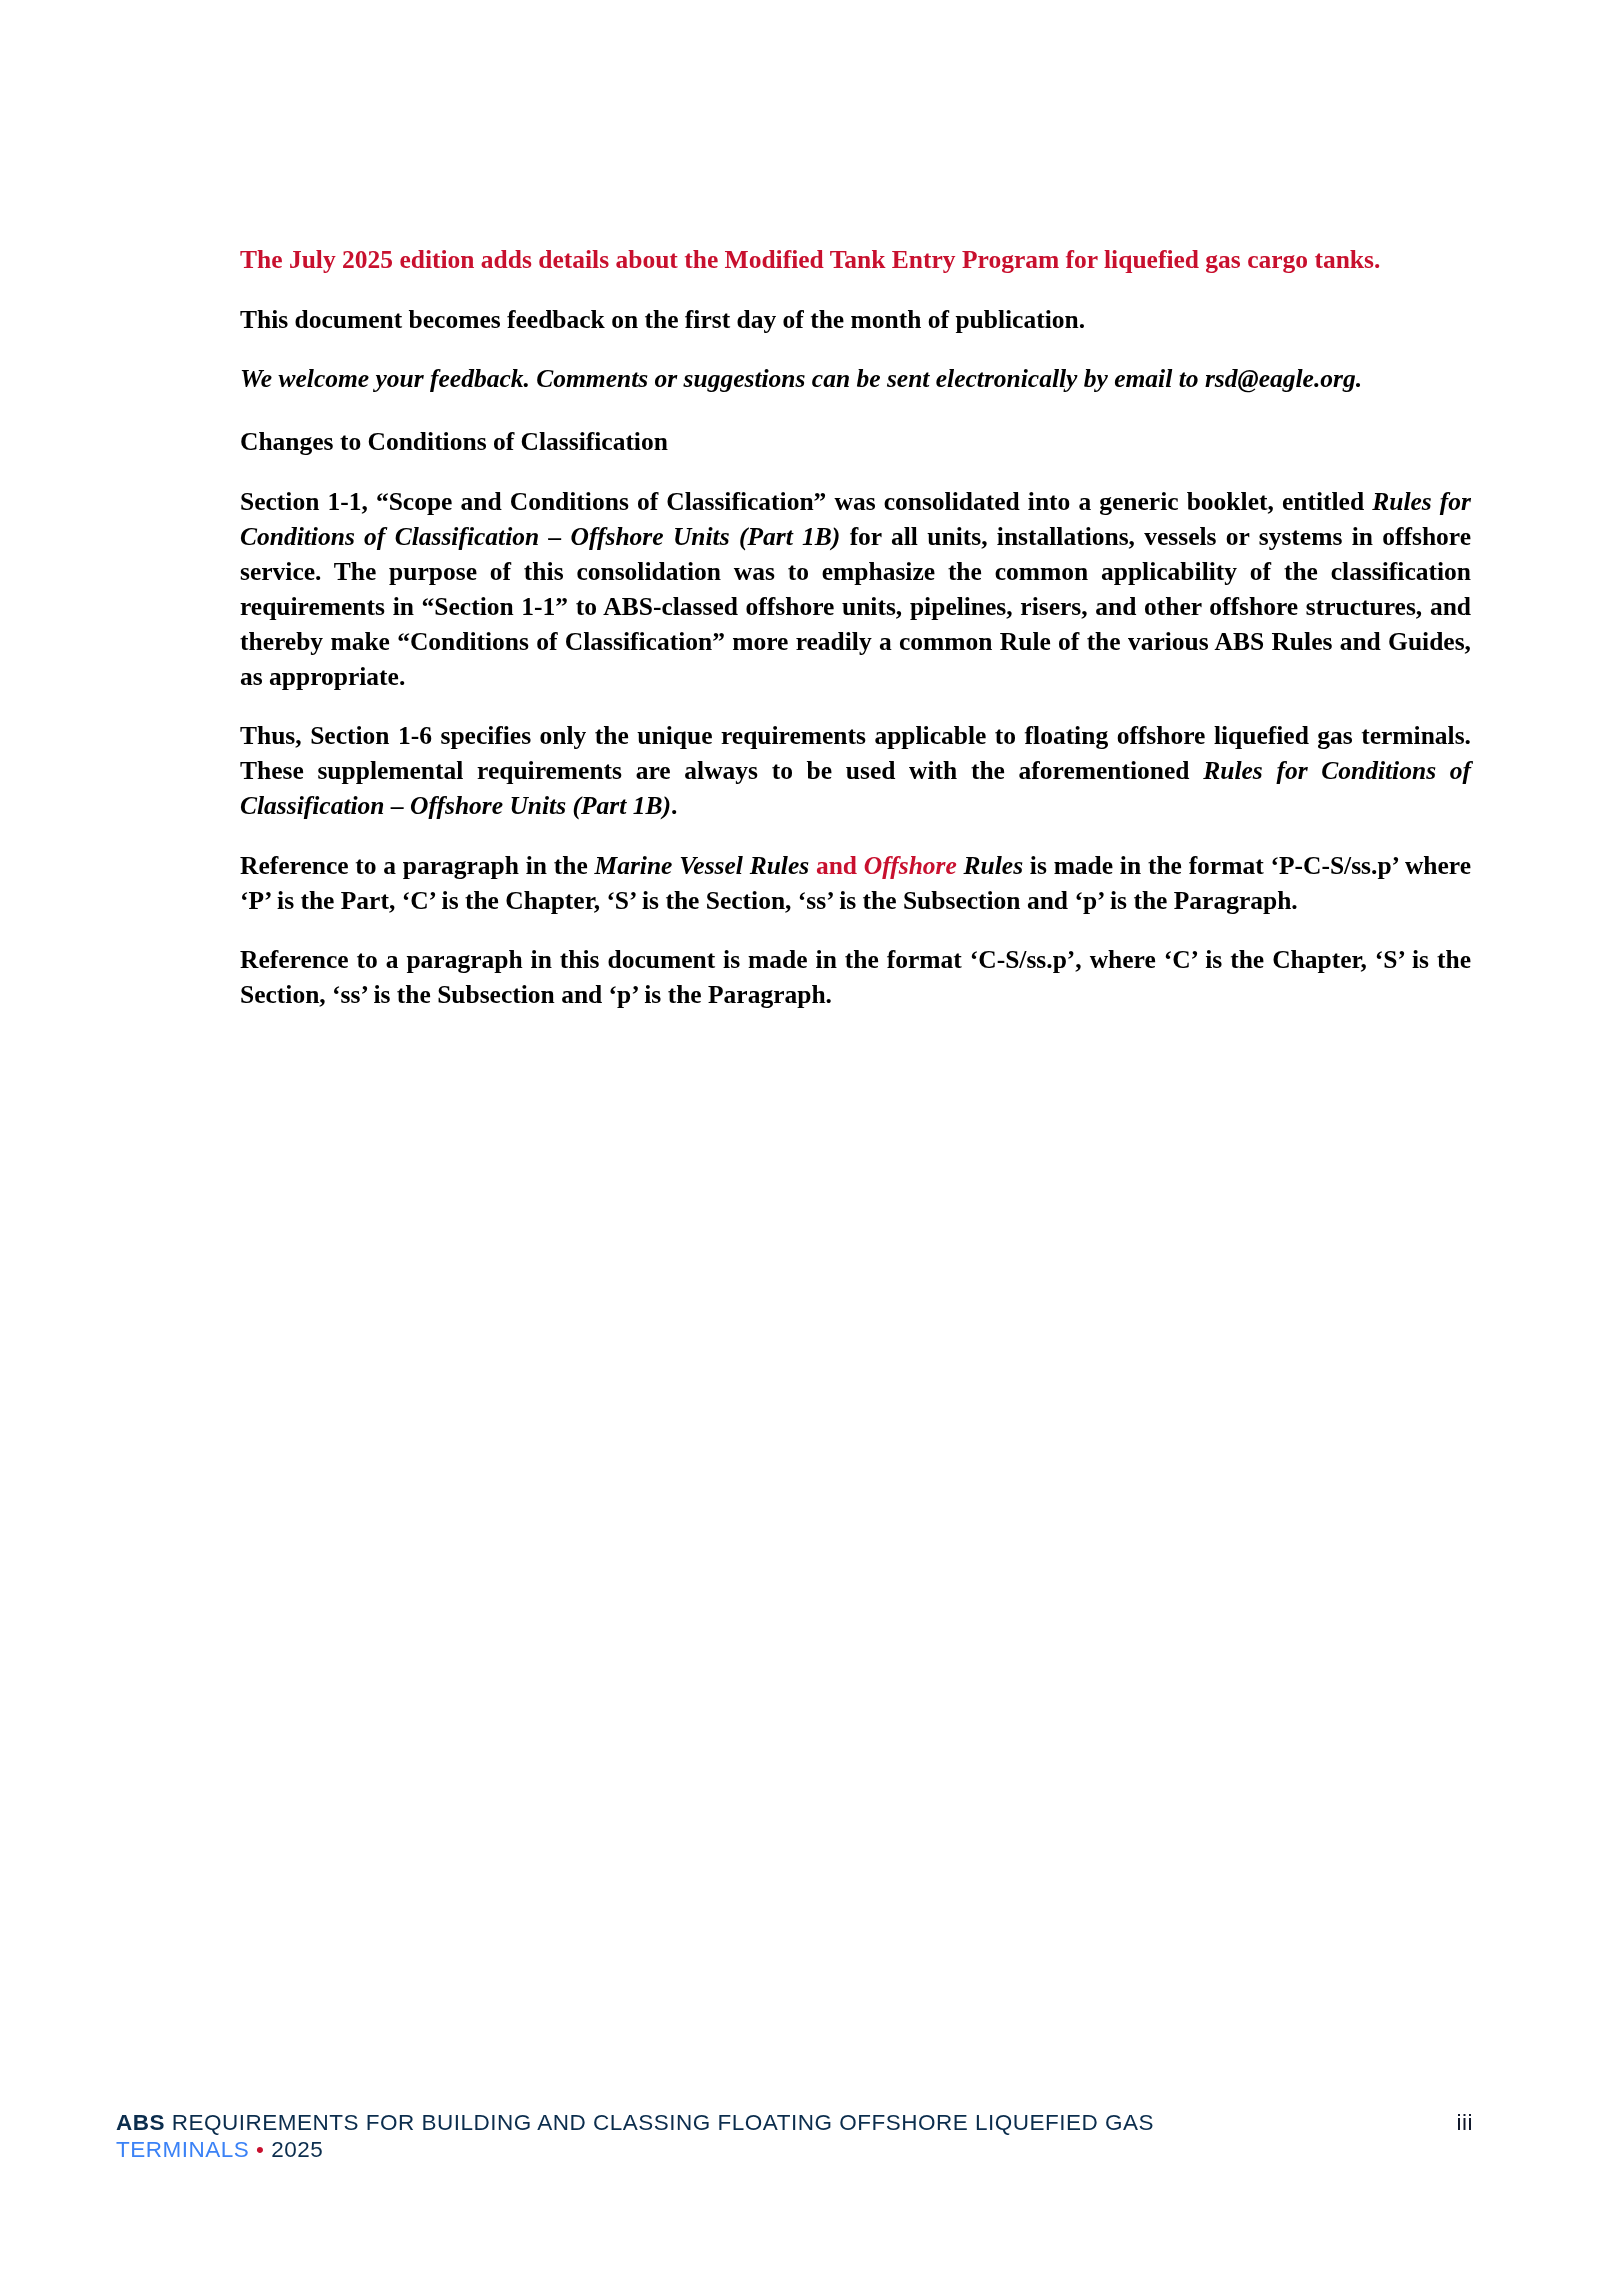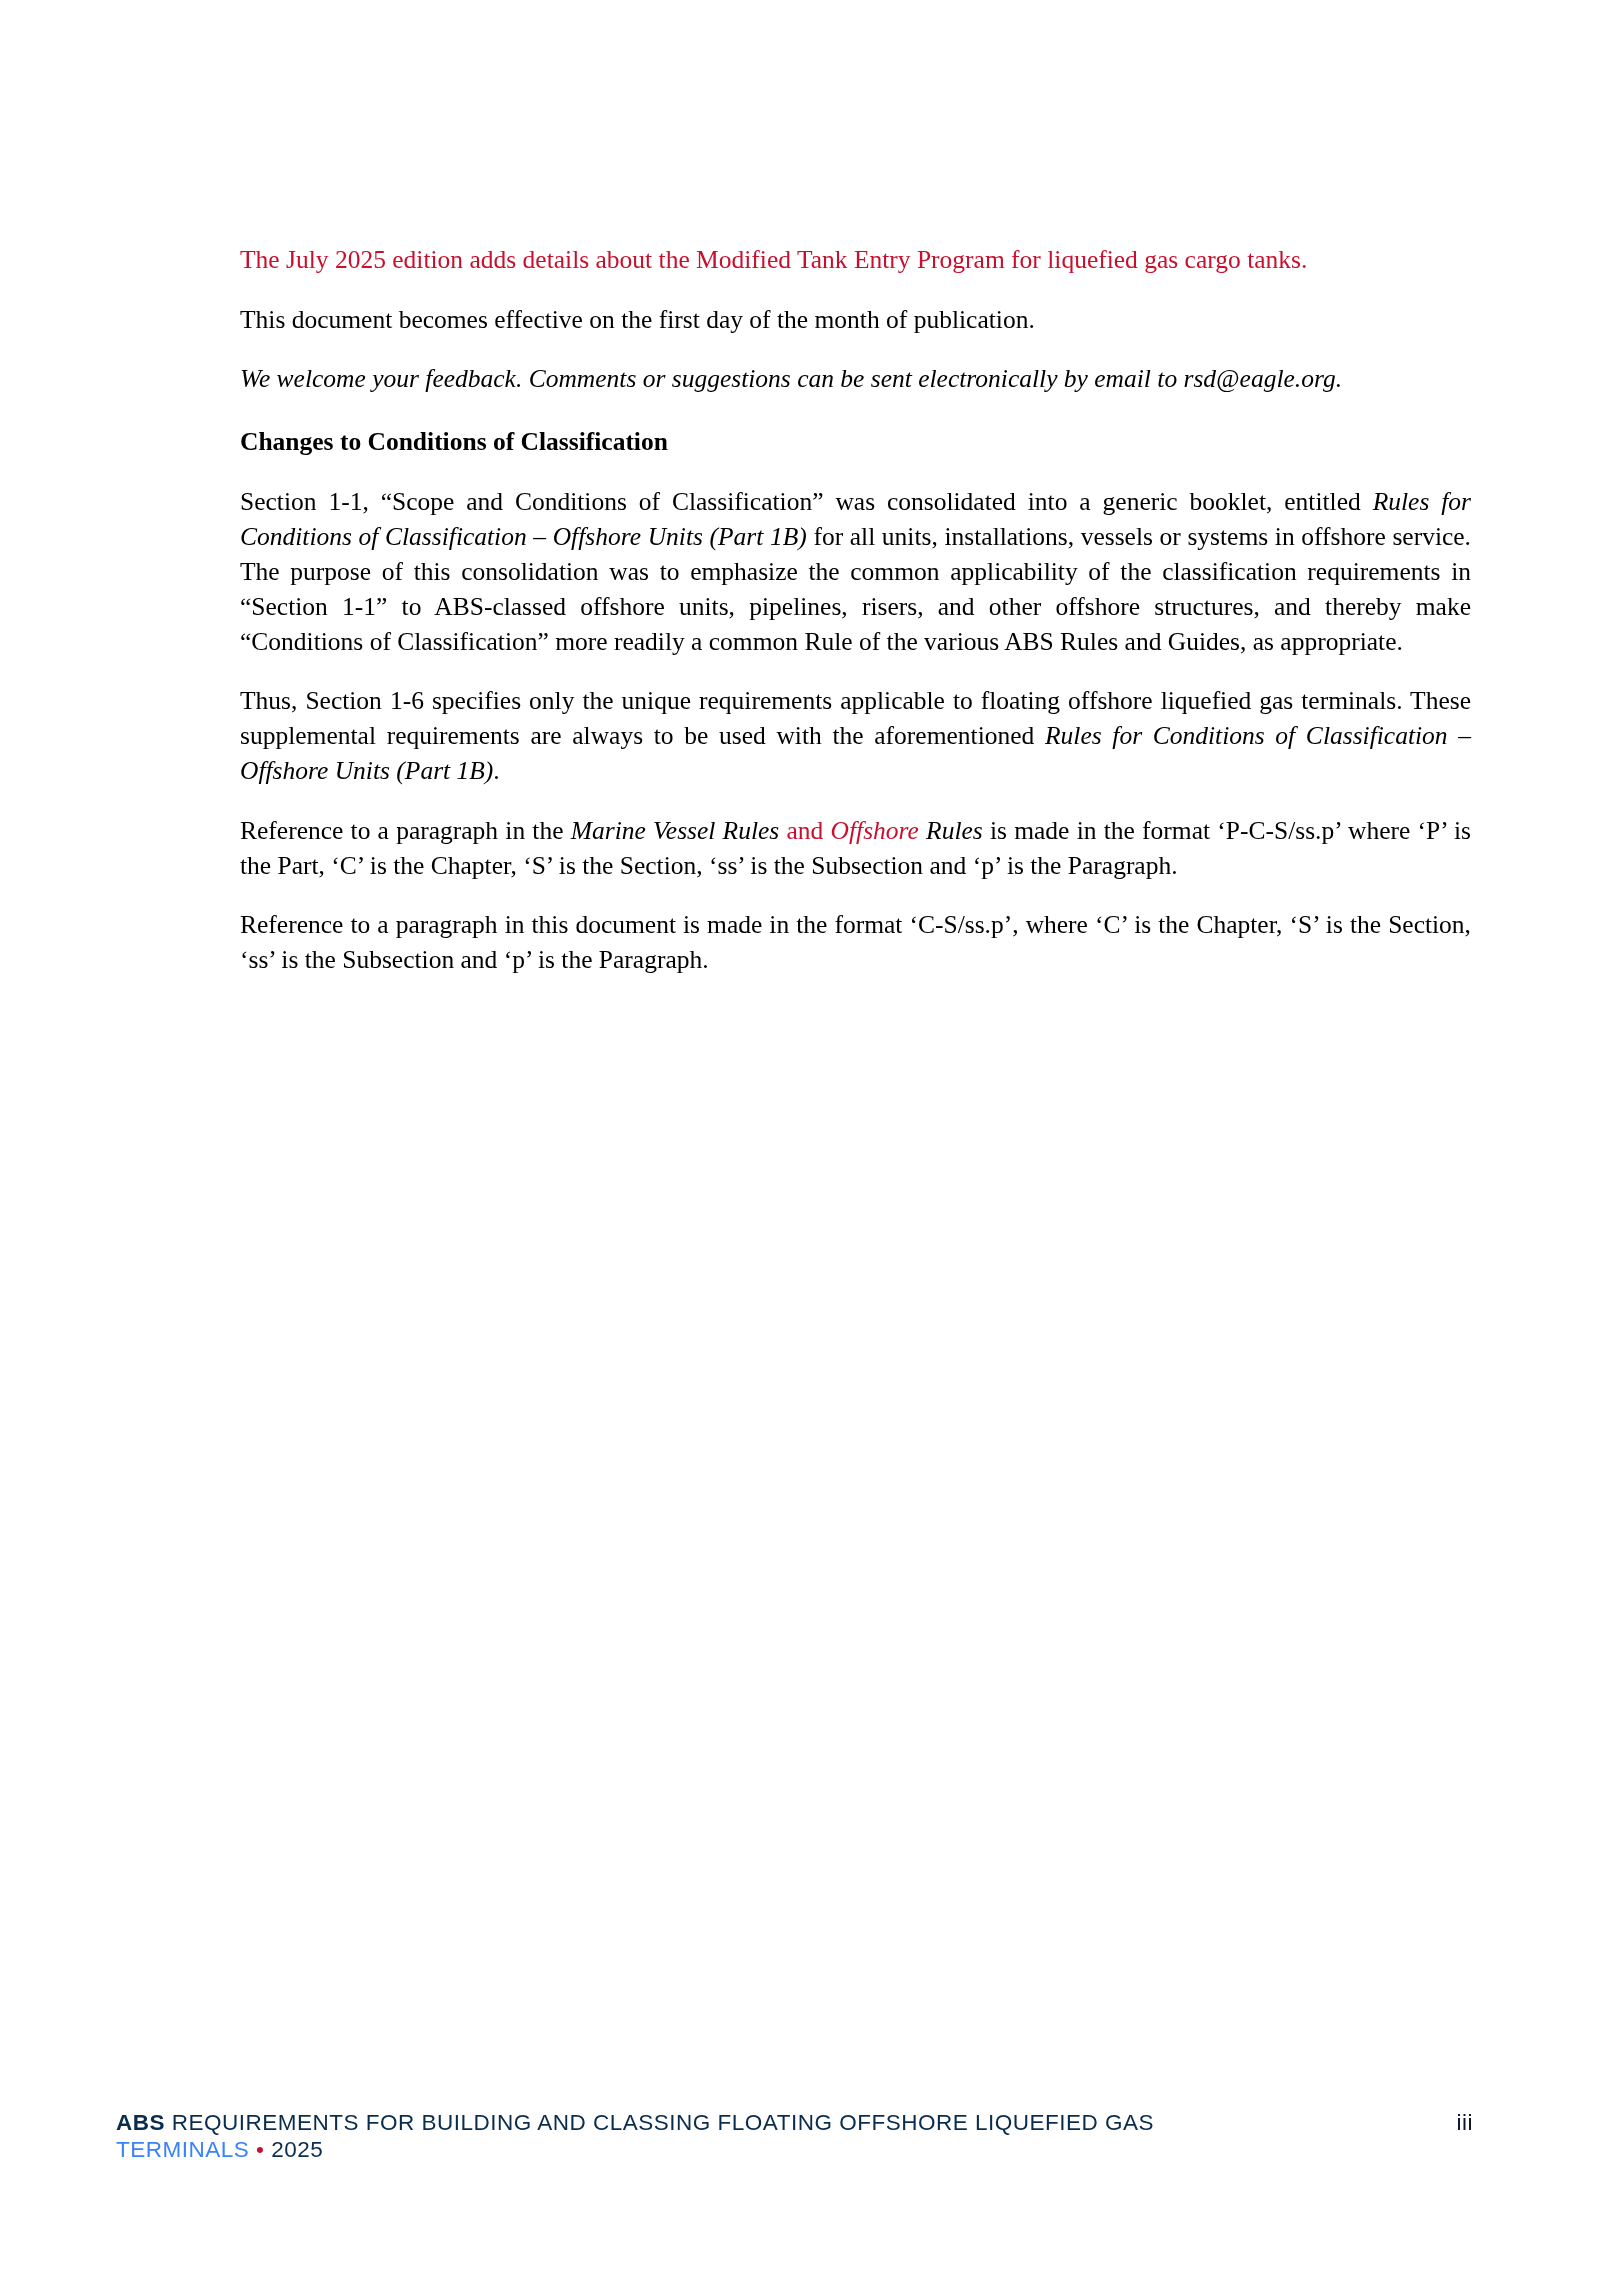--- a/index.html
+++ b/index.html
@@ -25,20 +25,21 @@
   .doc-body .heading {
     font-size: 25.5px;
     line-height: 35px;
     margin: 24.5px 0 0 0;
   }
   .doc-body > :first-child {
     margin-top: 0;
   }
   .doc-body .paragraph {
     text-align: justify;
+    font-weight: bold;
   }
   .doc-body .heading {
     font-weight: bold;
     text-align: left;
     margin-top: 28px;
   }
   .i { font-style: italic; }
   .b { font-weight: bold; }
   .page-footer {
     position: absolute;
@@ -61,21 +62,21 @@
   .page-number {
     text-align: right;
   }
 </style>
 </head>
 <body>
 
 <main>
   <section class="doc-body" id="doc-body">
       <p class="paragraph"><span style="color: rgb(200, 16, 46);">The July 2025 edition adds details about the Modified Tank Entry Program for liquefied gas cargo tanks.</span></p>
-      <p class="paragraph"><span>This document becomes effective on the first day of the month of publication.</span></p>
+      <p class="paragraph"><span>This document becomes feedback on the first day of the month of publication.</span></p>
       <p class="paragraph"><span class="i">We welcome your feedback. Comments or suggestions can be sent electronically by email to rsd@eagle.org.</span></p>
       <h2 class="heading"><span>Changes to Conditions of Classification</span></h2>
       <p class="paragraph"><span>Section 1-1, “Scope and Conditions of Classification” was consolidated into a generic booklet, entitled </span><span class="i">Rules for Conditions of Classification – Offshore Units (Part 1B)</span><span> for all units, installations, vessels or systems in offshore service. The purpose of this consolidation was to emphasize the common applicability of the classification requirements in “Section 1-1” to ABS-classed offshore units, pipelines, risers, and other offshore structures, and thereby make “Conditions of Classification” more readily a common Rule of the various ABS Rules and Guides, as appropriate.</span></p>
       <p class="paragraph"><span>Thus, Section 1-6 specifies only the unique requirements applicable to floating offshore liquefied gas terminals. These supplemental requirements are always to be used with the aforementioned </span><span class="i">Rules for Conditions of Classification – Offshore Units (Part 1B)</span><span>.</span></p>
       <p class="paragraph"><span>Reference to a paragraph in the </span><span class="i">Marine Vessel Rules</span><span> </span><span style="color: rgb(200, 16, 46);">and </span><span class="i" style="color: rgb(200, 16, 46);">Offshore</span><span> </span><span class="i">Rules</span><span> is made in the format ‘P-C-S/ss.p’ where ‘P’ is the Part, ‘C’ is the Chapter, ‘S’ is the Section, ‘ss’ is the Subsection and ‘p’ is the Paragraph.</span></p>
       <p class="paragraph"><span>Reference to a paragraph in this document is made in the format ‘C-S/ss.p’, where ‘C’ is the Chapter, ‘S’ is the Section, ‘ss’ is the Subsection and ‘p’ is the Paragraph.</span></p>
     </section>
   <footer class="page-footer">
     <div class="footer-text" id="footer-text">
         <div class="footer-line"><span class="b" style="color: rgb(11, 45, 77);">ABS</span><span style="color: rgb(11, 45, 77);"> REQUIREMENTS FOR BUILDING AND CLASSING FLOATING OFFSHORE LIQUEFIED GAS</span></div>

